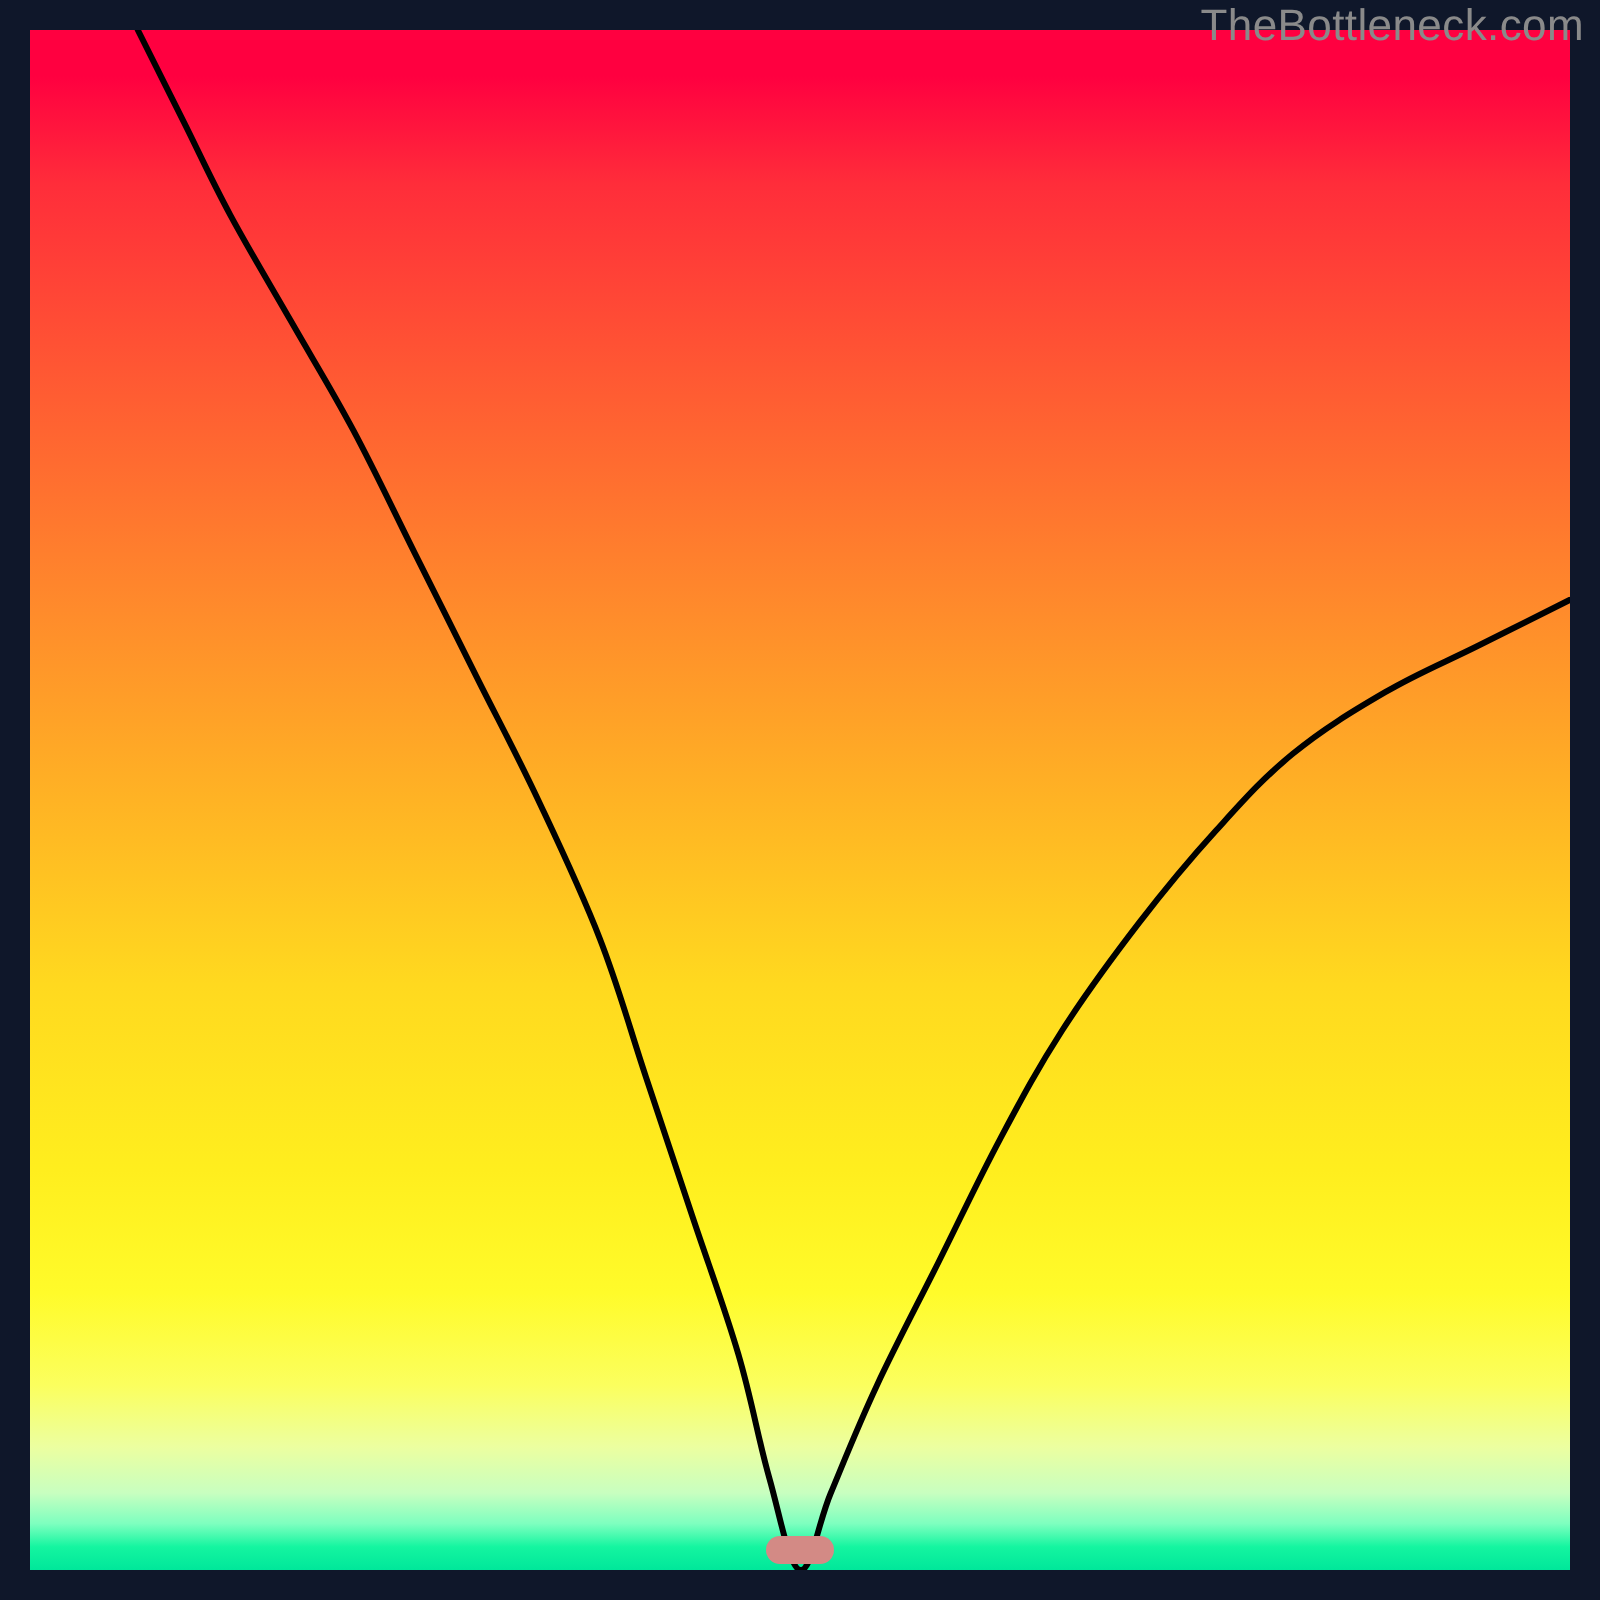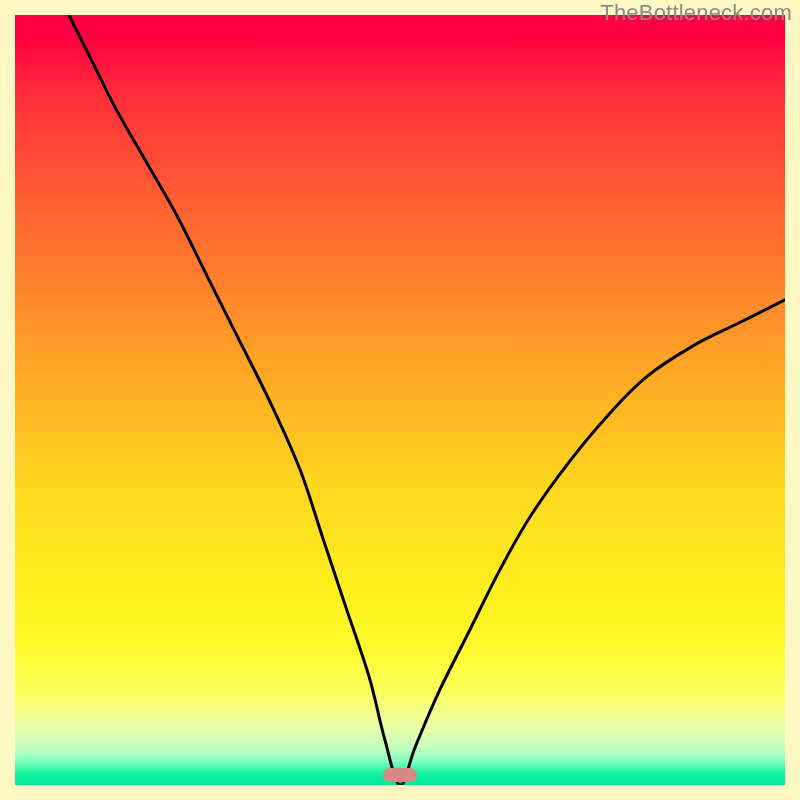--- a/index.html
+++ b/index.html
@@ -8,21 +8,21 @@
     width: 800px;
     height: 800px;
     background: #000;
     overflow: hidden;
     font-family: Arial, Helvetica, sans-serif;
   }
   .frame {
     position: relative;
     width: 800px;
     height: 800px;
-    background: #fef9c3;
+    background: #0f172a;
   }
   .plot {
     position: absolute;
     left: 15px;
     top: 15px;
     width: 770px;
     height: 770px;
     overflow: hidden;
   }
   .gradient {

